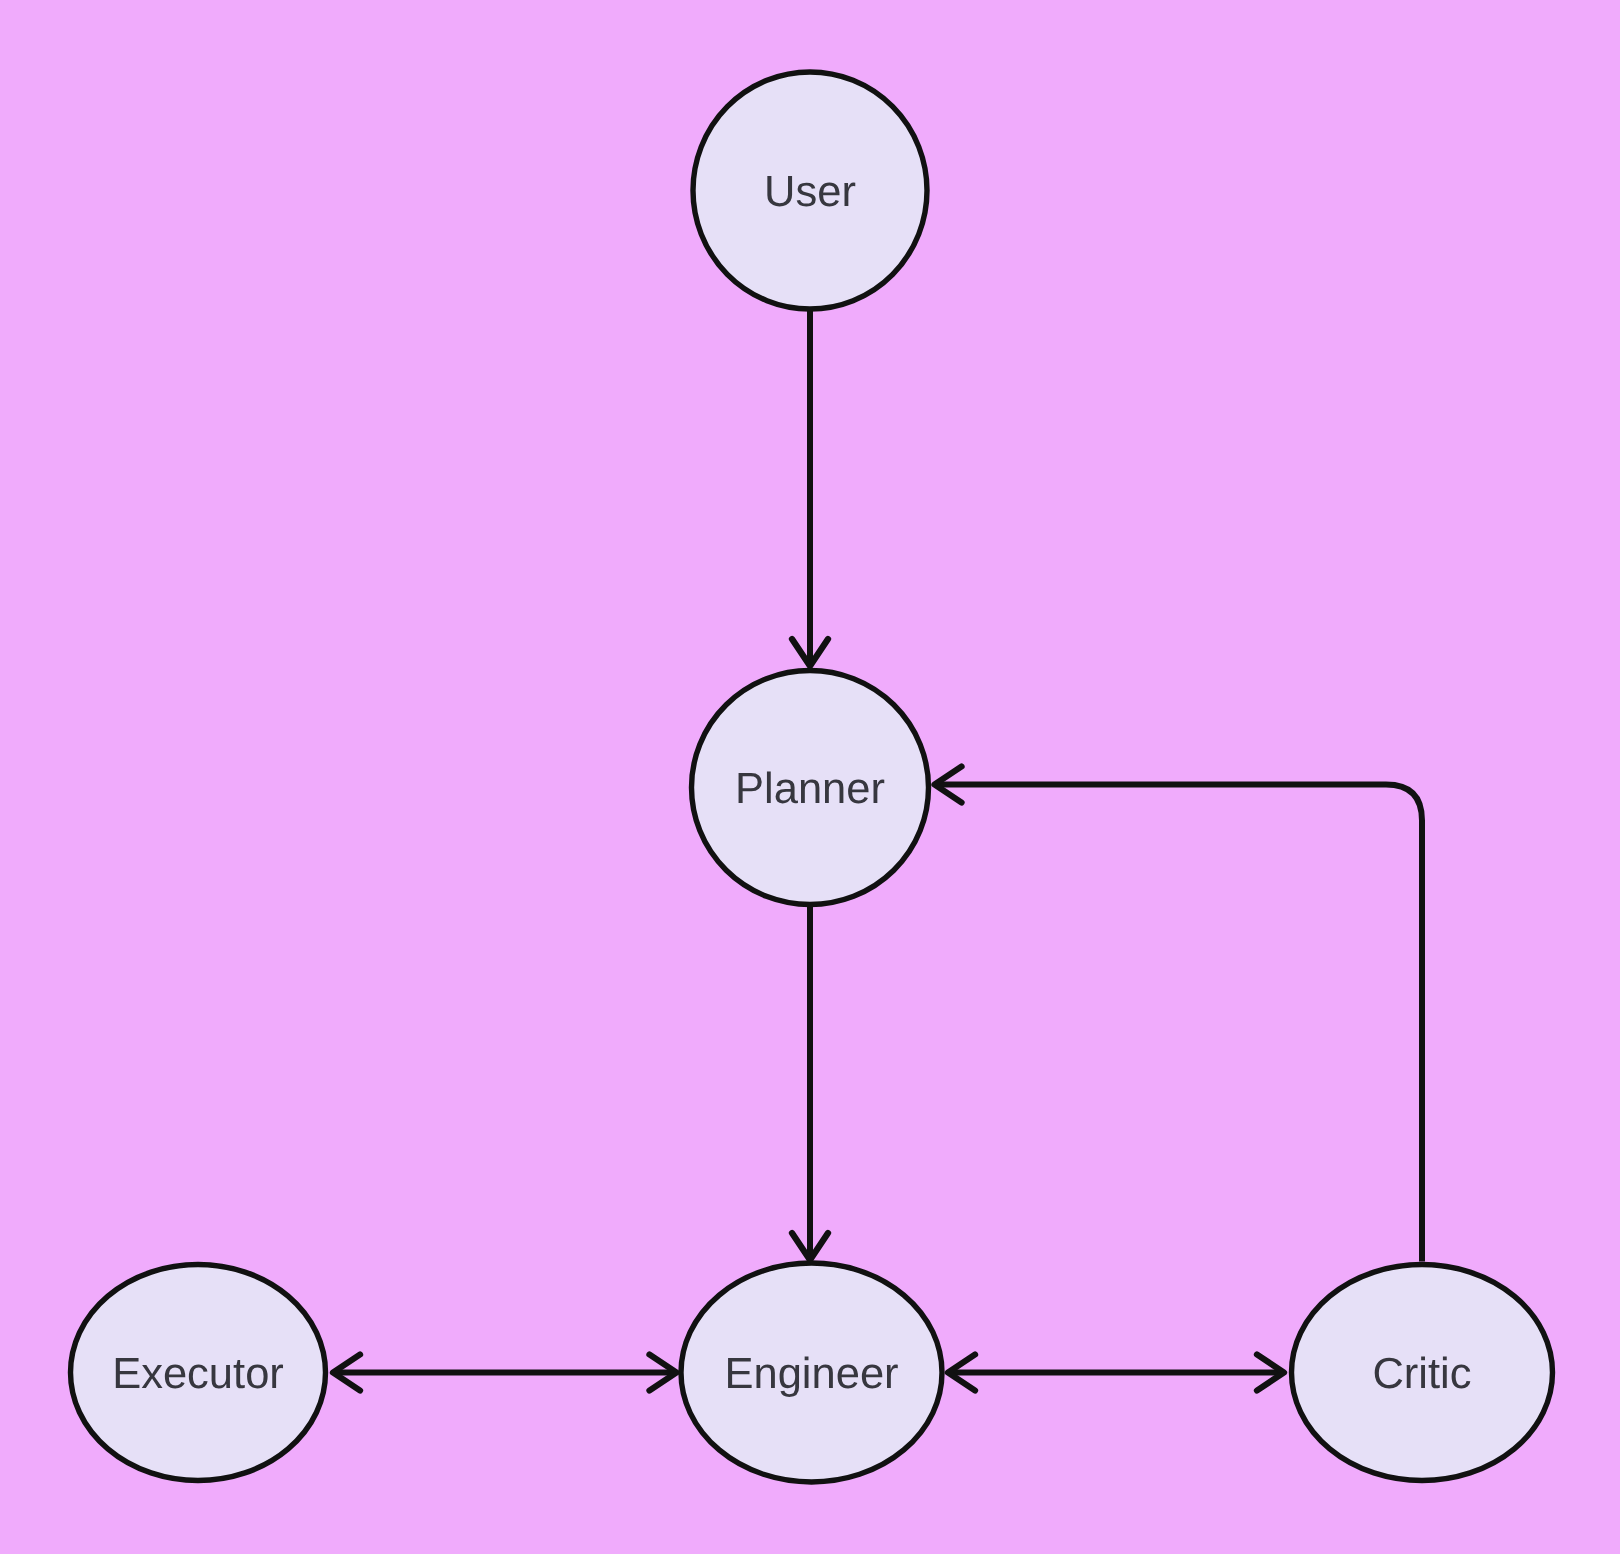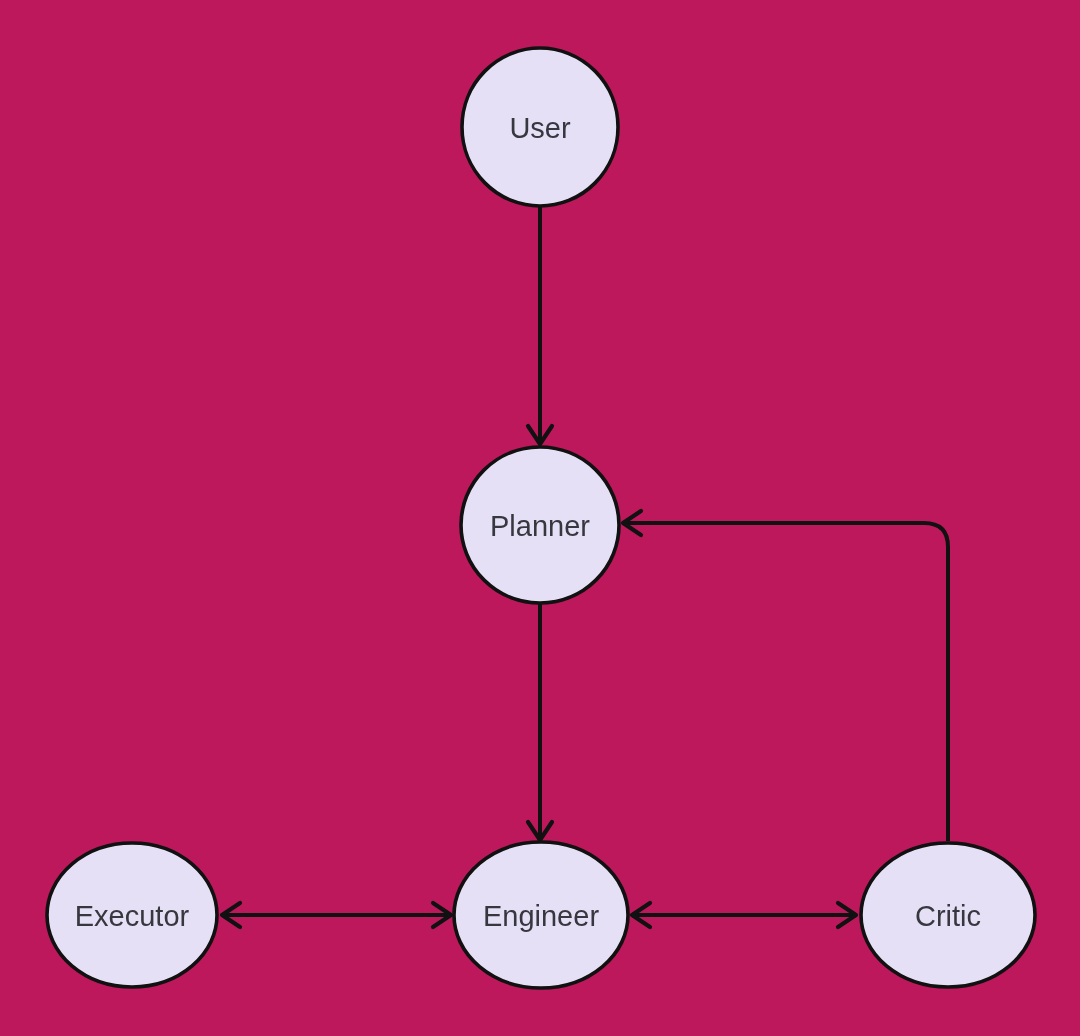--- a/index.html
+++ b/index.html
@@ -5,21 +5,21 @@
   html, body {
     margin: 0;
     padding: 0;
     background: #fefefe;
     font-family: "Liberation Sans", "DejaVu Sans", sans-serif;
   }
   .canvas {
     position: relative;
     width: 1080px;
     height: 1036px;
-    background: #be185d;
+    background: #f0abfc;
     overflow: hidden;
   }
   svg { display: block; }
   .node-label {
     font-family: "Liberation Sans", "DejaVu Sans", sans-serif;
     text-anchor: middle;
     dominant-baseline: central;
   }
 </style>
 </head>

